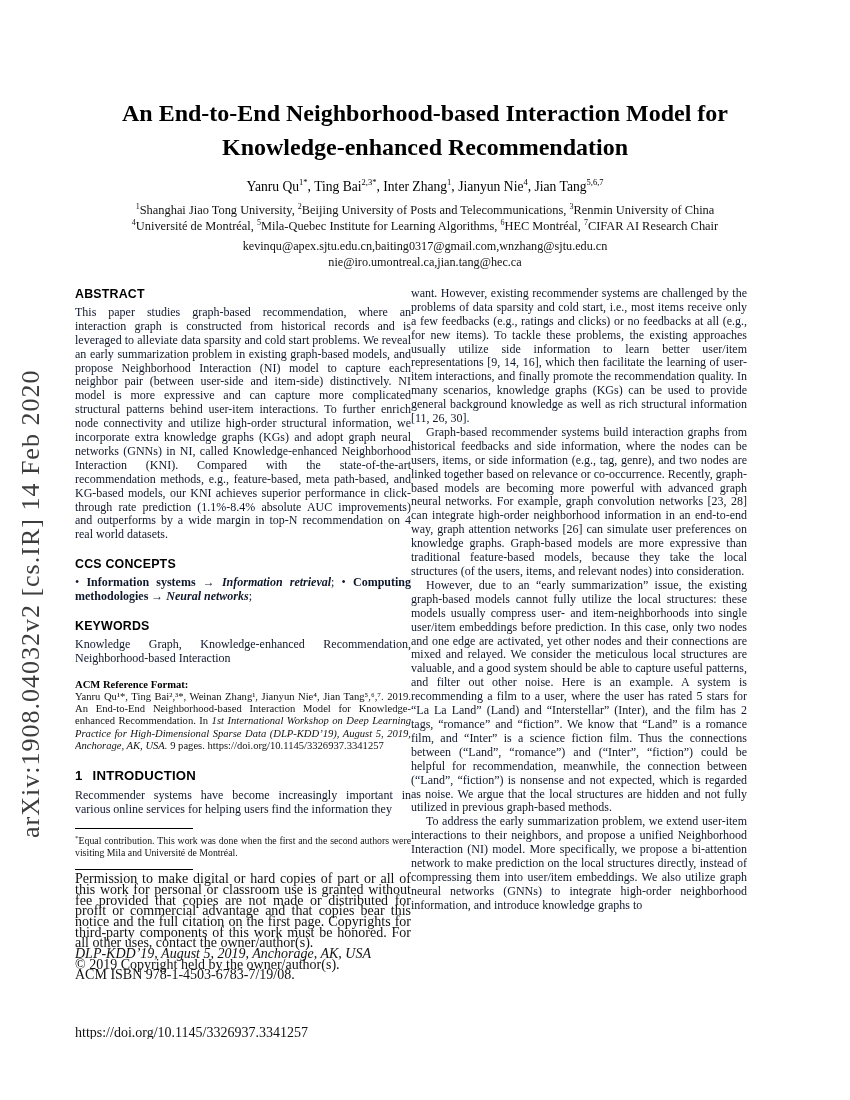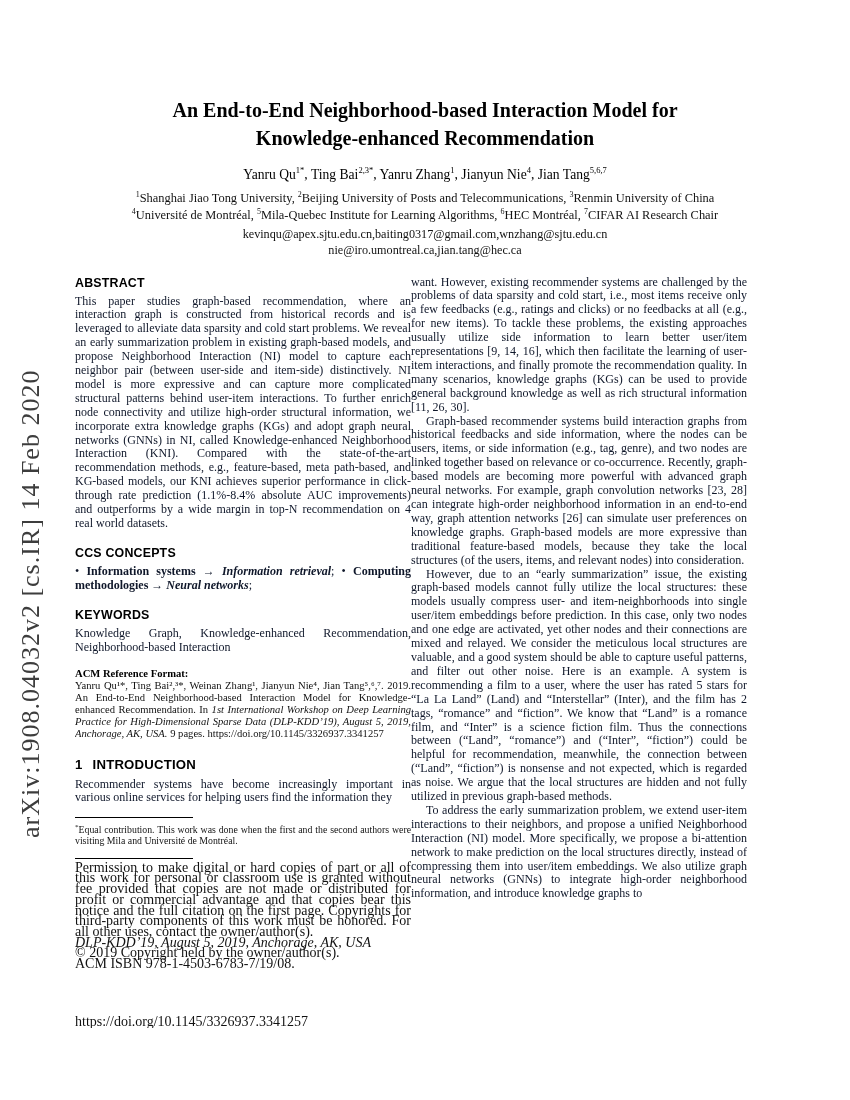--- a/index.html
+++ b/index.html
@@ -21,21 +21,21 @@
     top: 838px;
     transform-origin: 0 0;
     transform: rotate(-90deg);
     white-space: nowrap;
     font-size: 26px;
     letter-spacing: 1px;
     color: #3d3d3d;
   }
   
   .header { text-align: center; padding-top: 96px; }
-  .title { font-size: 20px; font-weight: bold; line-height: 1.42; color: #000; }
+  .title { font-size: 24px; font-weight: bold; line-height: 1.42; color: #000; }
   .authors { margin-top: 13px; font-size: 13.6px; color: #000; }
   .authors sup { font-size: 8.5px; }
   .affils { margin-top: 7px; font-size: 12.4px; line-height: 1.32; }
   .affils sup { font-size: 8px; }
   .emails { margin-top: 3px; font-size: 12.2px; line-height: 1.32; }
   
   .columns {
     display: flex;
     padding: 0 75px;
     margin-top: 17px;
@@ -88,21 +88,21 @@
 <div class="page">
 
   <div class="arxiv-strip">arXiv:1908.04032v2  [cs.IR]  14 Feb 2020</div>
 
   <div class="header">
     <div class="title">
         <div>An End-to-End Neighborhood-based Interaction Model for</div>
         <div>Knowledge-enhanced Recommendation</div>
       </div>
 
-    <div class="authors"><span><span>Yanru Qu</span><sup>1*</sup><span>, </span></span><span><span>Ting Bai</span><sup>2,3*</sup><span>, </span></span><span><span>Yanru Zhang</span><sup>1</sup><span>, </span></span><span><span>Jianyun Nie</span><sup>4</sup><span>, </span></span><span><span>Jian Tang</span><sup>5,6,7</sup><span></span></span></div>
+    <div class="authors"><span><span>Yanru Qu</span><sup>1*</sup><span>, </span></span><span><span>Ting Bai</span><sup>2,3*</sup><span>, </span></span><span><span>Inter Zhang</span><sup>1</sup><span>, </span></span><span><span>Jianyun Nie</span><sup>4</sup><span>, </span></span><span><span>Jian Tang</span><sup>5,6,7</sup><span></span></span></div>
 
     <div class="affils">
       <div><sup>1</sup><span>Shanghai Jiao Tong University, </span><sup>2</sup><span>Beijing University of Posts and Telecommunications, </span><sup>3</sup><span>Renmin University of China</span></div>
       <div><sup>4</sup><span>Université de Montréal, </span><sup>5</sup><span>Mila-Quebec Institute for Learning Algorithms, </span><sup>6</sup><span>HEC Montréal, </span><sup>7</sup><span>CIFAR AI Research Chair</span></div>
     </div>
 
     <div class="emails">
       <div>kevinqu@apex.sjtu.edu.cn,baiting0317@gmail.com,wnzhang@sjtu.edu.cn</div>
       <div>nie@iro.umontreal.ca,jian.tang@hec.ca</div>
     </div>

